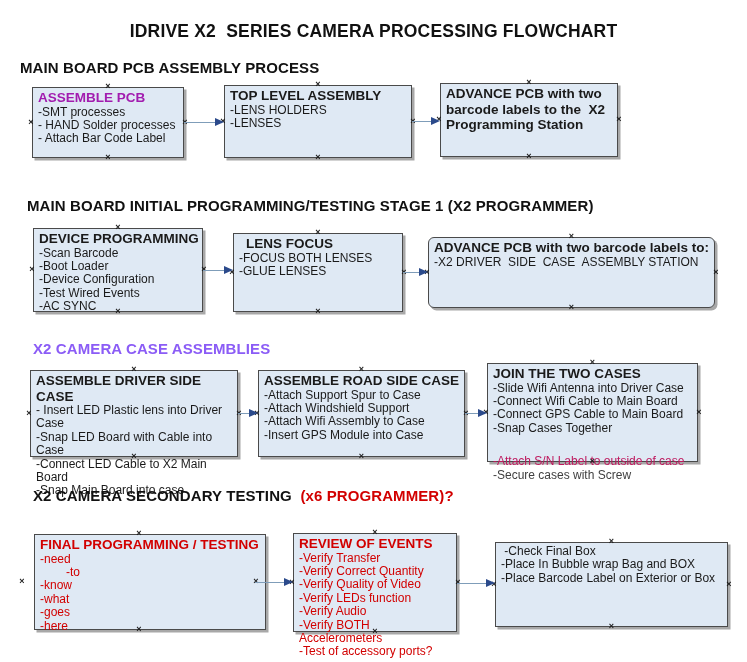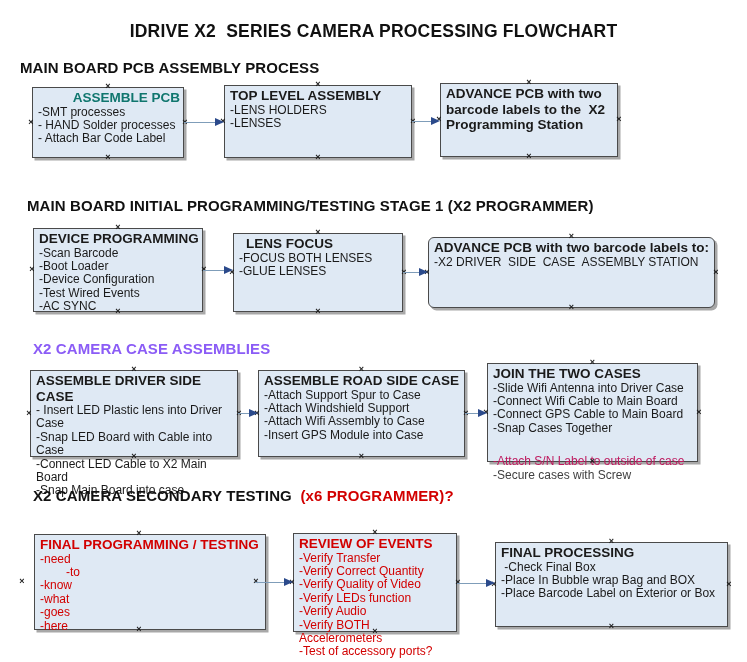--- a/index.html
+++ b/index.html
@@ -33,21 +33,21 @@
     border-top:4.5px solid transparent;border-bottom:4.5px solid transparent;
   }
 </style>
 </head>
 <body>
 
 <div id="canvas">
   <div class="main-title">IDRIVE X2  SERIES CAMERA PROCESSING FLOWCHART</div>
 <div class="section-heading" style="left: 20px; top: 59px;"><span style="color: rgb(17, 17, 17);">MAIN BOARD PCB ASSEMBLY PROCESS</span></div>
     <div class="flow-box" style="left: 32px; top: 87px; width: 152px; height: 71px;">
-      <div class="box-title" style="color: #0f766e; text-align: right;">ASSEMBLE PCB</div>
+      <div class="box-title" style="color: #a21caf;">ASSEMBLE PCB</div>
       <div class="box-item" style="color: rgb(26, 26, 26);">-SMT processes</div>
       <div class="box-item" style="color: rgb(26, 26, 26);">- HAND Solder processes</div>
       <div class="box-item" style="color: rgb(26, 26, 26);">- Attach Bar Code Label</div>
     </div>
     <div class="handle" style="left: 104px; top: 82px;">×</div>
     <div class="handle" style="left: 104px; top: 153px;">×</div>
     <div class="handle" style="left: 27px; top: 117.5px;">×</div>
     <div class="handle" style="left: 181px; top: 117.5px;">×</div>
     <div class="flow-box" style="left: 224px; top: 85px; width: 188px; height: 73px;">
       <div class="box-title" style="color: rgb(26, 26, 26);">TOP LEVEL ASSEMBLY</div>
@@ -165,21 +165,20 @@
       <div class="box-item" style="color: rgb(210, 0, 0);">-Verify LEDs function</div>
       <div class="box-item" style="color: rgb(210, 0, 0);">-Verify Audio</div>
       <div class="box-item" style="color: rgb(210, 0, 0);">-Verify BOTH Accelerometers</div>
       <div class="box-item" style="color: rgb(210, 0, 0);">-Test of accessory ports?</div>
     </div>
     <div class="handle" style="left: 371px; top: 528px;">×</div>
     <div class="handle" style="left: 371px; top: 627px;">×</div>
     <div class="handle" style="left: 288px; top: 577.5px;">×</div>
     <div class="handle" style="left: 454px; top: 577.5px;">×</div>
     <div class="flow-box" style="left: 495px; top: 542px; width: 233px; height: 85px;">
-      <div class="box-title" style="color: rgb(26, 26, 26);">FINAL PROCESSING</div>
       <div class="box-item" style="color: rgb(26, 26, 26);"> -Check Final Box</div>
       <div class="box-item" style="color: rgb(26, 26, 26);">-Place In Bubble wrap Bag and BOX</div>
       <div class="box-item" style="color: rgb(26, 26, 26);">-Place Barcode Label on Exterior or Box</div>
     </div>
     <div class="handle" style="left: 607.5px; top: 537px;">×</div>
     <div class="handle" style="left: 607.5px; top: 622px;">×</div>
     <div class="handle" style="left: 490px; top: 579.5px;">×</div>
     <div class="handle" style="left: 725px; top: 579.5px;">×</div>
     <div class="connector-line" style="left: 255px; top: 581.5px; width: 31px; background: rgb(127, 157, 185);"></div>
     <div class="connector-head" style="left: 284px; top: 577.5px; border-left: 9px solid rgb(43, 74, 139);"></div>

